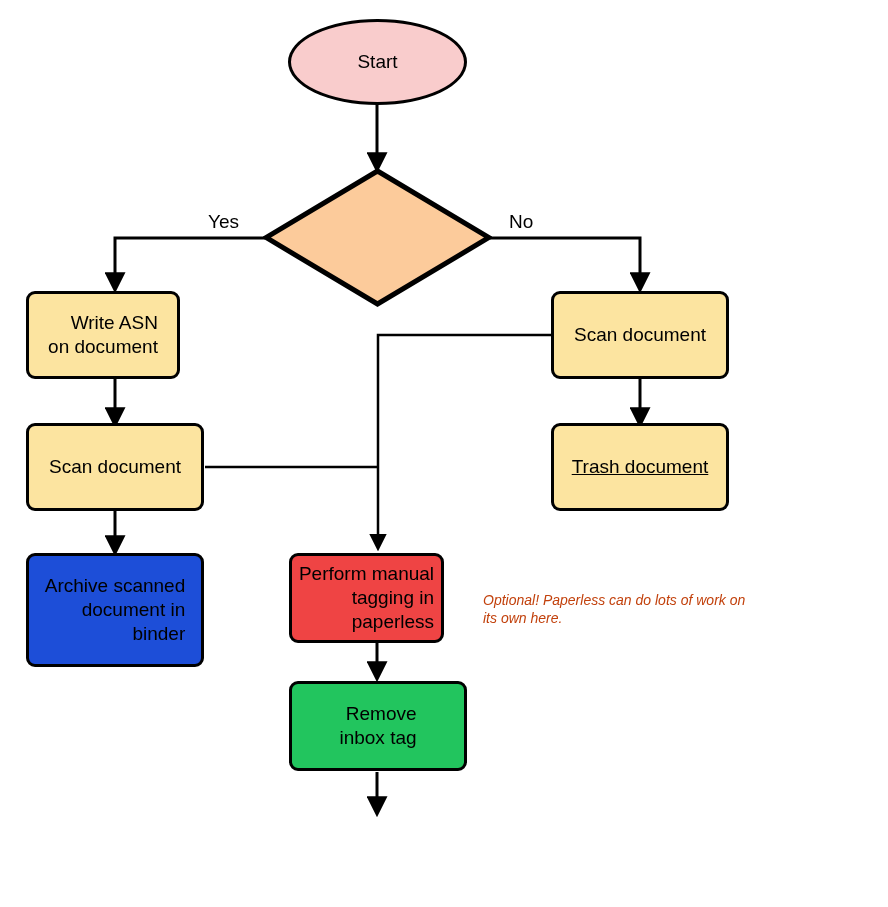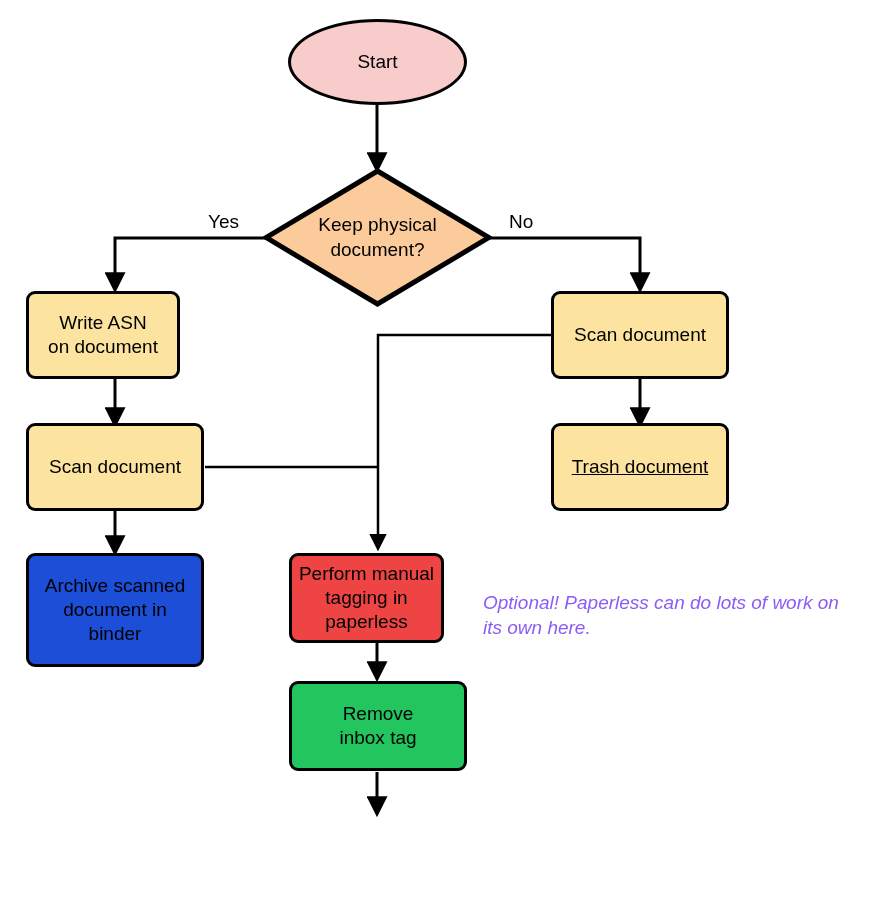--- a/index.html
+++ b/index.html
@@ -24,21 +24,21 @@
     top: 0;
     width: 888px;
     height: 907px;
   }
   .node {
     position: absolute;
     box-sizing: border-box;
     display: flex;
     align-items: center;
     justify-content: center;
-    text-align: center;
+    text-align: right;
     color: #000000;
     font-size: 19px;
     line-height: 1.28;
     white-space: pre-line;
   }
   .node.terminal {
     border: 3px solid #000000;
     border-radius: 50%;
   }
   .node.process {
@@ -61,23 +61,23 @@
     z-index: 2;
   }
   .edge-label {
     position: absolute;
     font-size: 19px;
     color: #000000;
     white-space: nowrap;
   }
   .annotation {
     position: absolute;
-    font-size: 19px;
+    font-size: 14px;
     font-style: italic;
-    color: #8b5cf6;
+    color: #c2410c;
     line-height: 1.3;
     white-space: pre-line;
   }
 </style>
 </head>
 <body>
 
 <div id="flowchart-canvas">
 
   <svg class="edges" viewBox="0 0 888 907" xmlns="http://www.w3.org/2000/svg">
@@ -109,22 +109,20 @@
   </svg>
 
   <div class="node terminal" style="left:288px; top:19px; width:179px; height:86px; background:#F9CCCC;">
     <span>Start</span>
   </div>
 
   <div class="node decision" style="left:263px; top:168px; width:229px; height:139px;">
     <svg class="decision-shape" viewBox="0 0 229 139" preserveAspectRatio="none">
       <polygon points="114.5,3 226,69.5 114.5,136 3,69.5" fill="#FCCB9B" stroke="#000000" stroke-width="5" stroke-linejoin="miter"></polygon>
     </svg>
-    <span class="decision-label">Keep physical
-document?</span>
   </div>
 
   <div class="edge-label" style="left:208px; top:211px;">Yes</div>
   <div class="edge-label" style="left:509px; top:211px;">No</div>
 
   <div class="node process" style="left:26px; top:291px; width:154px; height:88px; background:#FCE4A0;">
     <span>Write ASN
 on document</span>
   </div>
 

